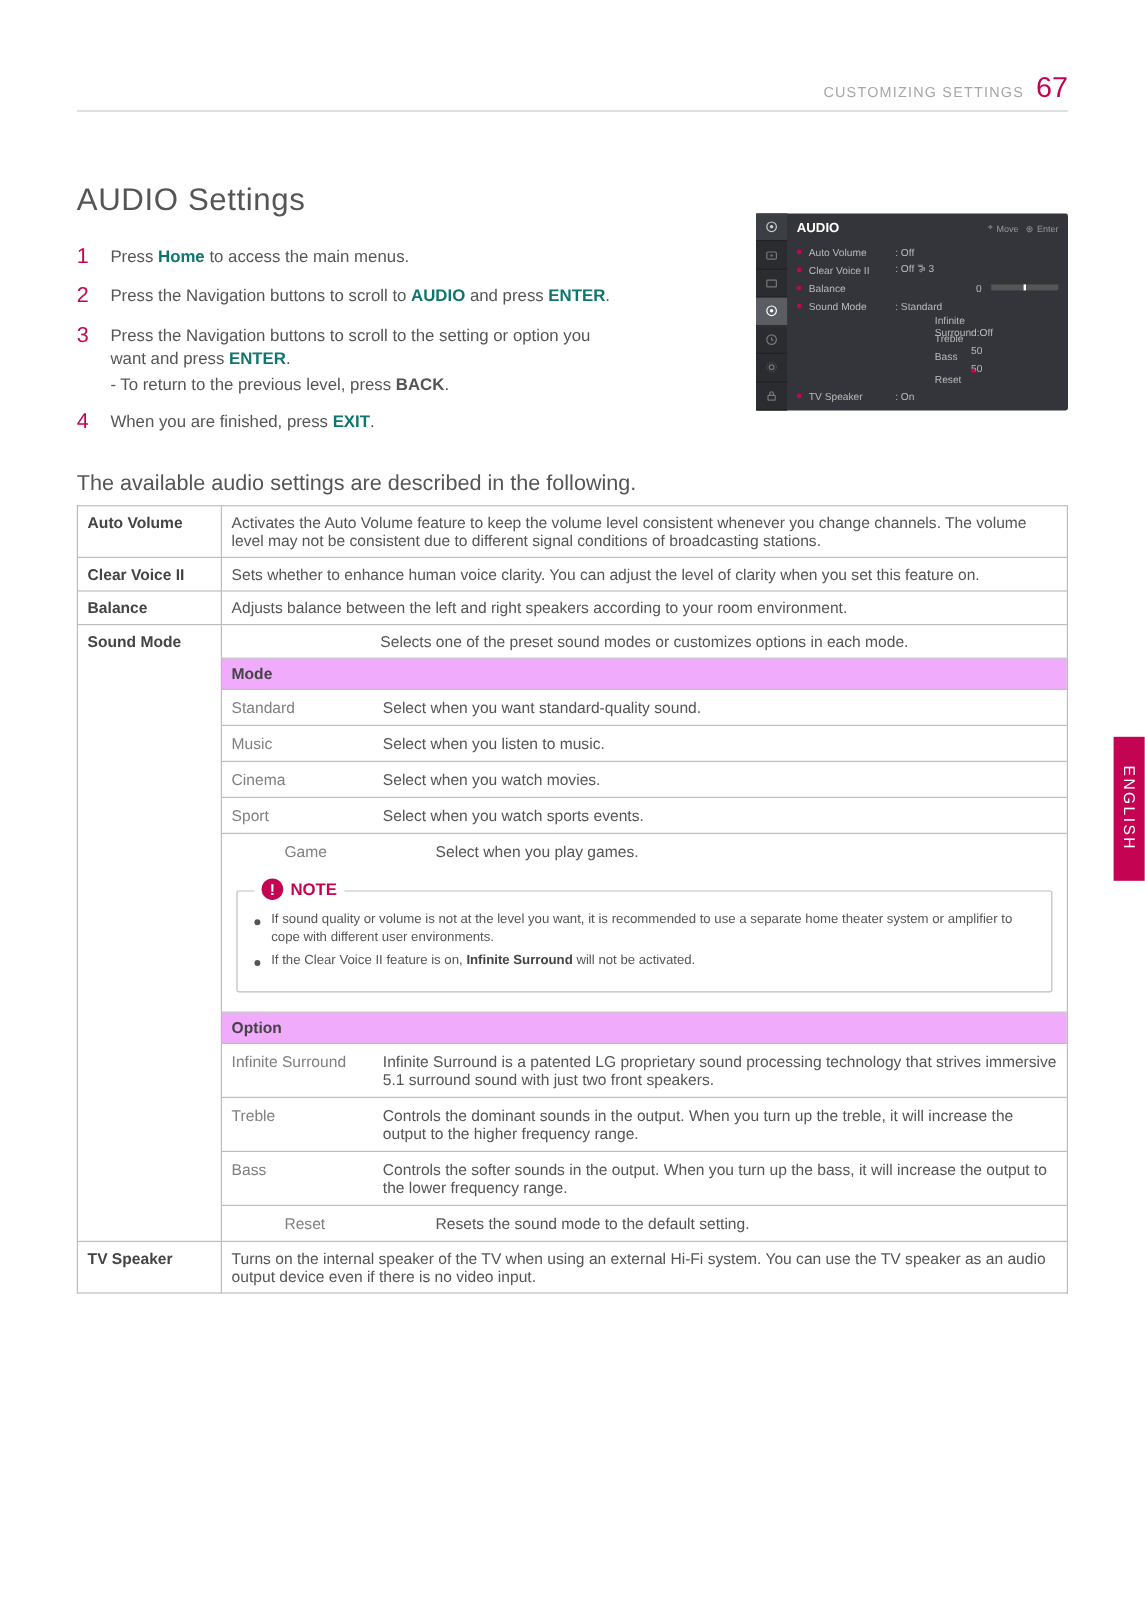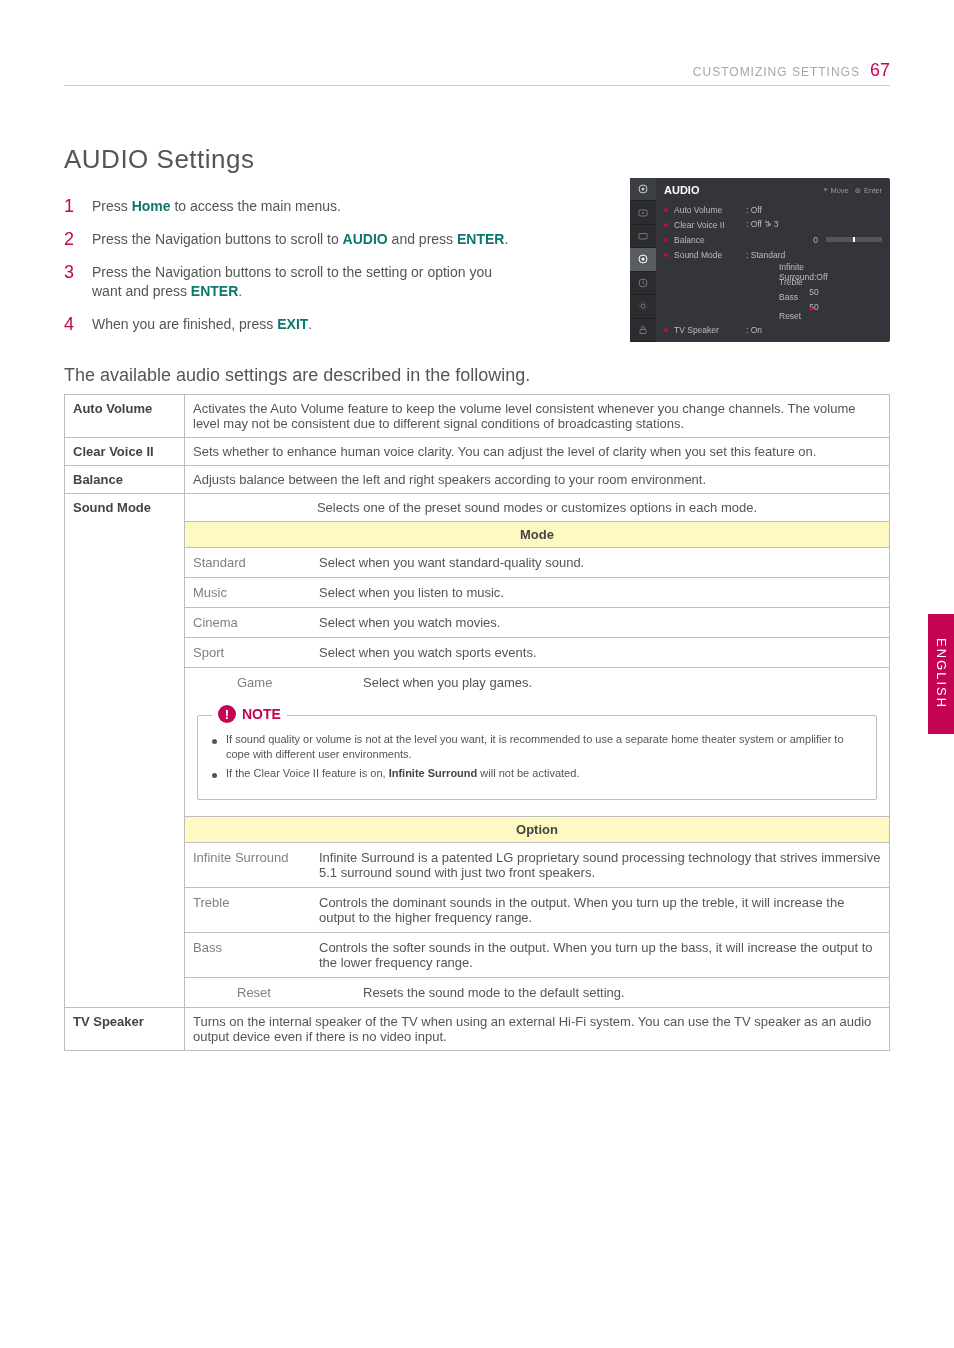--- a/index.html
+++ b/index.html
@@ -18,21 +18,21 @@
     align-items: baseline;
     gap: 10px;
     font-size: 12px;
     letter-spacing: 1px;
     color: #a7a7a7;
     border-bottom: 1px solid #ccc;
     padding-bottom: 4px;
   }
   .header-line .pagenum {
     color: #c40452;
-    font-size: 18px;
+    font-size: 24px;
     letter-spacing: 0;
     text-align: center;
   }
   h1.section-title {
     font-weight: 300;
     font-size: 26px;
     color: #555;
     margin: 58px 0 22px 0;
     letter-spacing: 0.5px;
   }
@@ -109,26 +109,25 @@
   table.settings td.rowhead {
     font-weight: 700;
     color: #444;
     width: 120px;
   }
   .inner {
     border: 1px solid #bdbdbd;
     margin: 0;
   }
   .inner .ihead {
-    background:#fef9c3;
+    background:#f0abfc;
     font-weight:700;
     padding:5px 8px;
     border-bottom:1px solid #bdbdbd;
     color:#444;
-    text-align:center;
   }
   .inner .irow {
     display:flex;
     border-bottom:1px solid #bdbdbd;
   }
   .inner .irow:last-child { border-bottom:none;margin-left:44px; }
   .inner .irow .ilabel {
     width:126px;
     padding:7px 8px;
     color:#808080;
@@ -213,20 +212,23 @@
     <div class="num">2</div>
     <div>
       <span>Press the Navigation buttons to scroll to </span><b>AUDIO</b><span> and press </span><b>ENTER</b><span>.</span>
     </div>
   </div>
   <div class="step">
     <div class="num">3</div>
     <div>
       <span>Press the Navigation buttons to scroll to the setting or option you want and press </span><b>ENTER</b><span>.</span>
     </div>
+  </div>
+  <div class="substep">
+    <span>- To return to the previous level, press </span><b>BACK</b><span>.</span>
   </div>
   <div class="step">
     <div class="num">4</div>
     <div>
       <span>When you are finished, press </span><b>EXIT</b><span>.</span>
     </div>
   </div>
 </div>
 
 <div class="osd">

